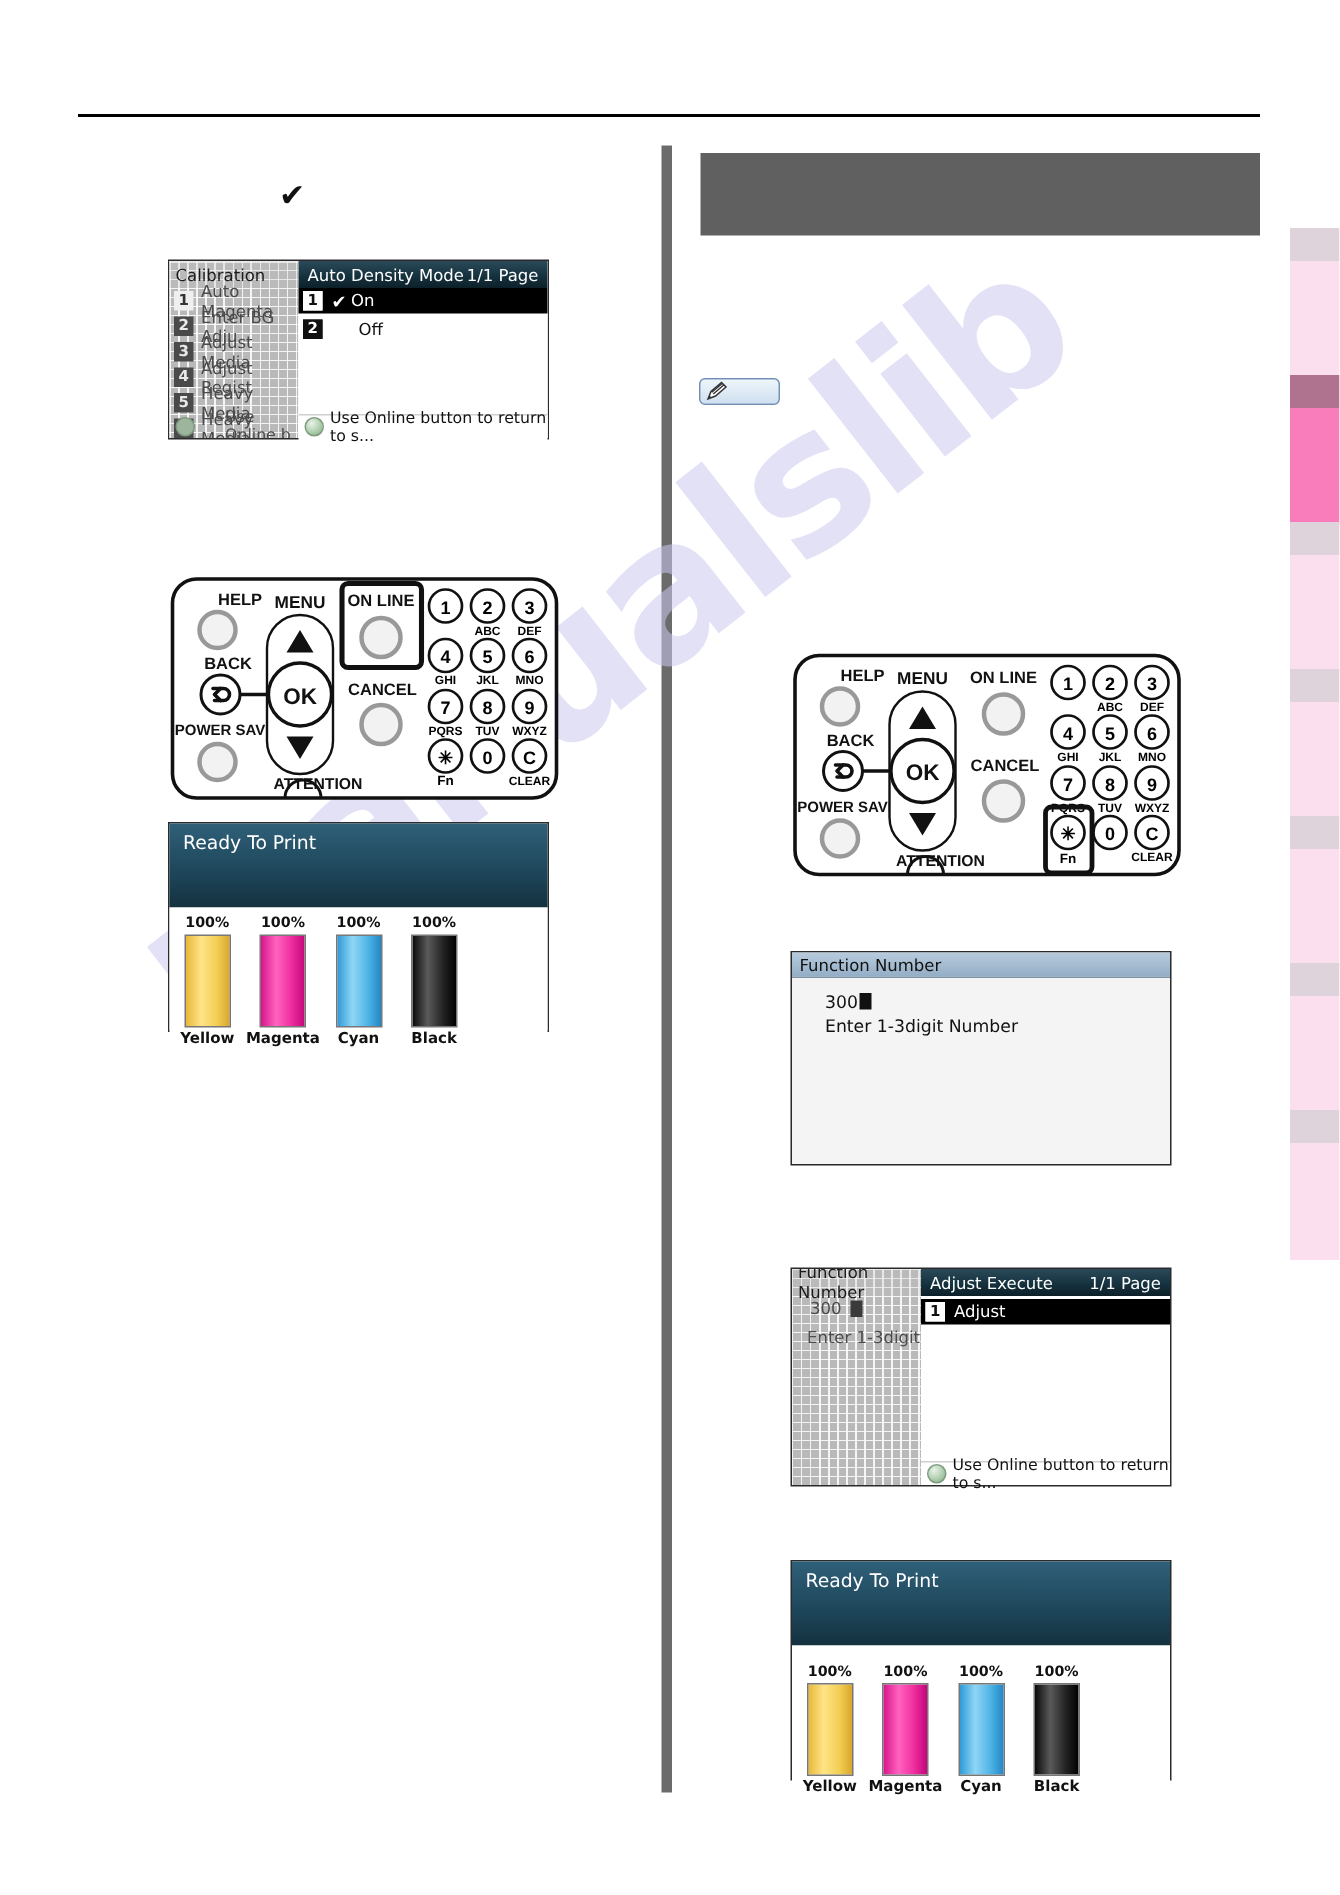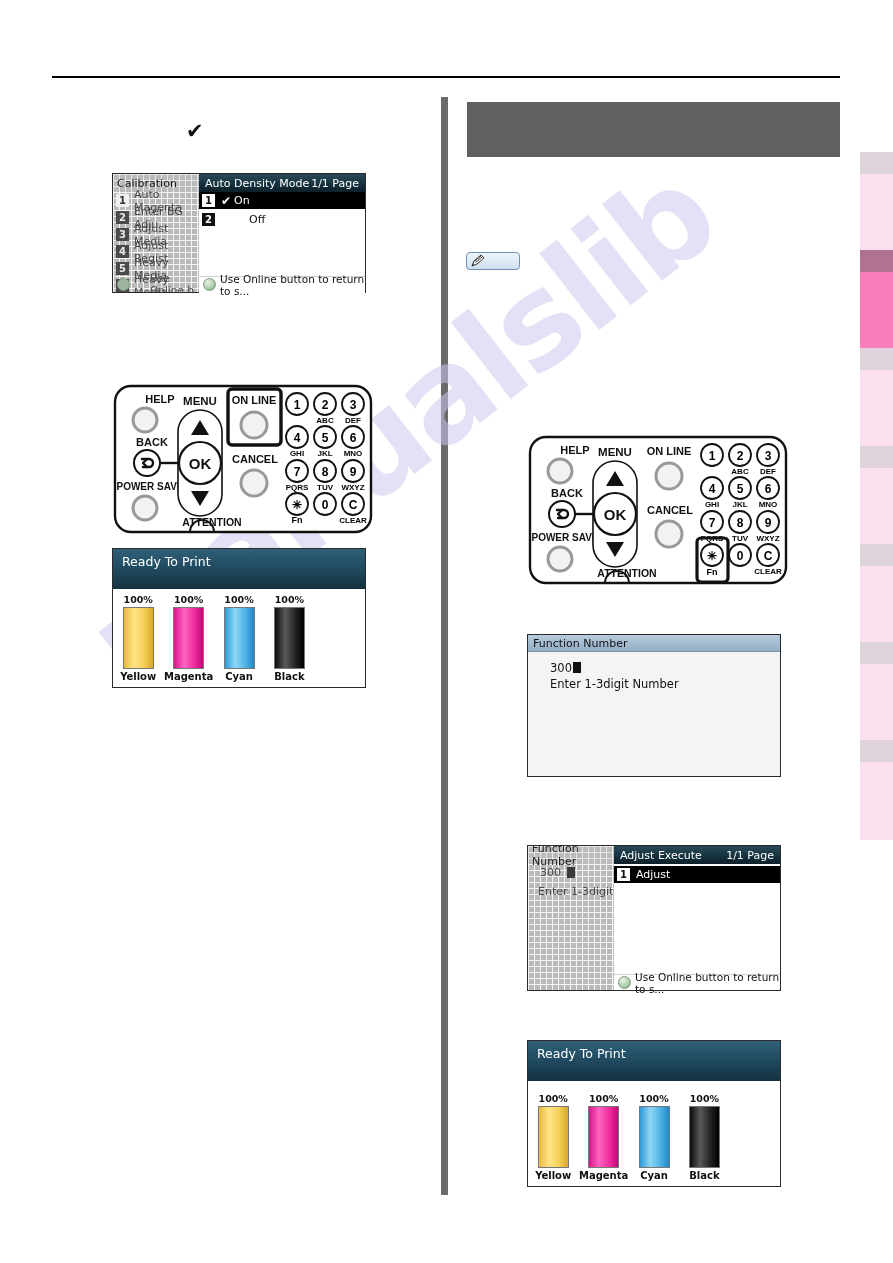--- a/index.html
+++ b/index.html
@@ -76,21 +76,21 @@
              font-family:"DejaVu Sans", sans-serif;}
   .fn-dialog .fn-title{height:17px;background:linear-gradient(to bottom,#b8cbdd,#93aec6);
              color:#111;font-size:11px;display:flex;align-items:center;padding:0 5px;
              border-bottom:1px solid #7d93a8;box-sizing:border-box;}
   .fn-dialog .fn-body{padding:8px 0 0 22px;font-size:11.5px;color:#111;line-height:16px;}
   .caret{display:inline-block;width:8px;height:11px;background:#111;vertical-align:-1px;margin-left:1px;}
 
   
   .rtp{position:absolute;border:1px solid #2b2b2b;background:#fff;box-sizing:border-box;
        font-family:"DejaVu Sans", sans-serif;}
-  .rtp-head{height:40px;color:#fff;font-size:12.5px;padding:5px 0 0 9px;box-sizing:border-box;
+  .rtp-head{height:56px;color:#fff;font-size:12.5px;padding:5px 0 0 9px;box-sizing:border-box;
       background:linear-gradient(to bottom,#2f6079 0%,#1d4559 60%,#14313f 100%);}
   .rtp-body{display:flex;align-items:flex-end;gap:0;background:#fff;padding:6px 0 0 0;height:calc(100% - 45px);box-sizing:border-box;}
   .toner{flex:1;display:flex;flex-direction:column;align-items:center;justify-content:flex-end;}
   .toner .pct{font-size:9.5px;color:#111;margin-bottom:2px;font-weight:700;}
   .toner .bar{width:31px;height:62px;border:1px solid #777;box-sizing:border-box;}
   .toner .nm{font-size:10px;color:#111;margin-top:2px;font-weight:700;}
   .bar.y{background:linear-gradient(to right,#e8b93a,#ffe487 35%,#f3cf55 70%,#d9a72c);}
   .bar.m{background:linear-gradient(to right,#d8158c,#ff63c0 35%,#ef2e9e 70%,#c4067c);}
   .bar.c{background:linear-gradient(to right,#2f9bd8,#8fd6f5 35%,#4fb4e5 70%,#2287c6);}
   .bar.k{background:linear-gradient(to right,#0a0a0a,#5a5a5a 35%,#242424 70%,#000);}
@@ -163,21 +163,21 @@
         <span>1/1 Page</span>
       </div>
       <div class="lcd-body" style="height:110px;">
         <div class="row sel">
           <span class="numbox">1</span>
           <span style="font-size:12px;">✔</span>
           <span style="margin-left:-3px;">On</span>
         </div>
         <div class="row" style="margin-top:2px;">
           <span class="numbox">2</span>
-          <span style="margin-left:28px;">Off</span>
+          <span style="margin-left:18px;">Off</span>
         </div>
       </div>
       <div class="footbar">
         <span class="dot"></span>
         <span>Use Online button to return to s...</span>
       </div>
     </div>
   </div>
 
   <div class="oppanel" style="left:112px;top:383px;width:262px;height:155px;">

